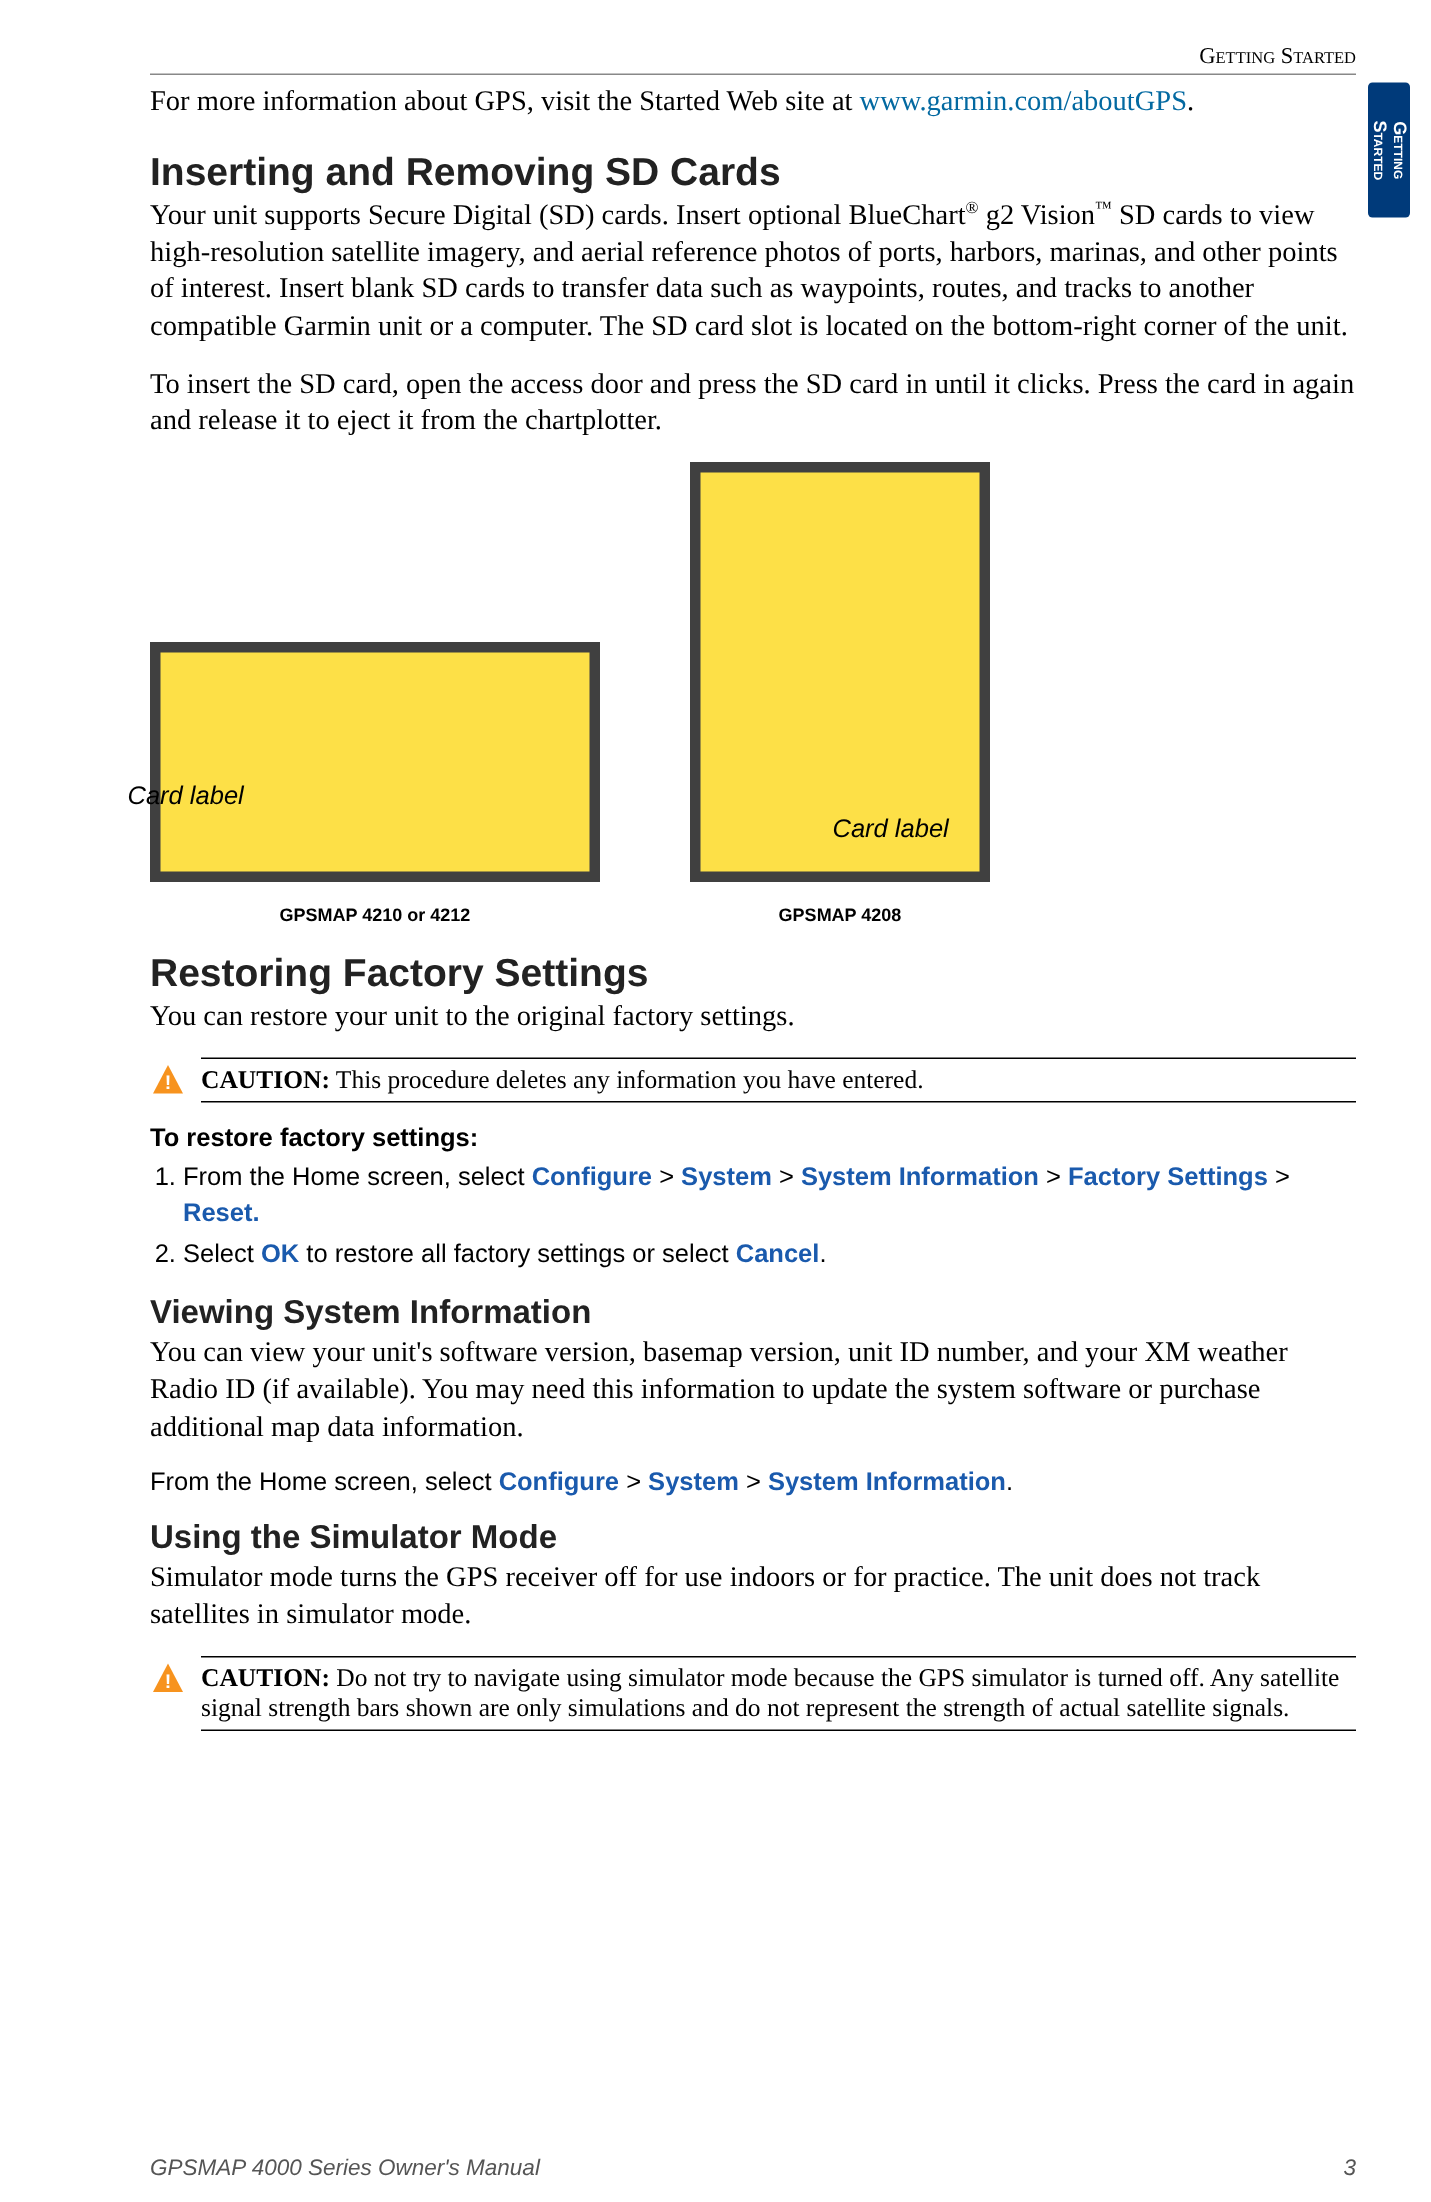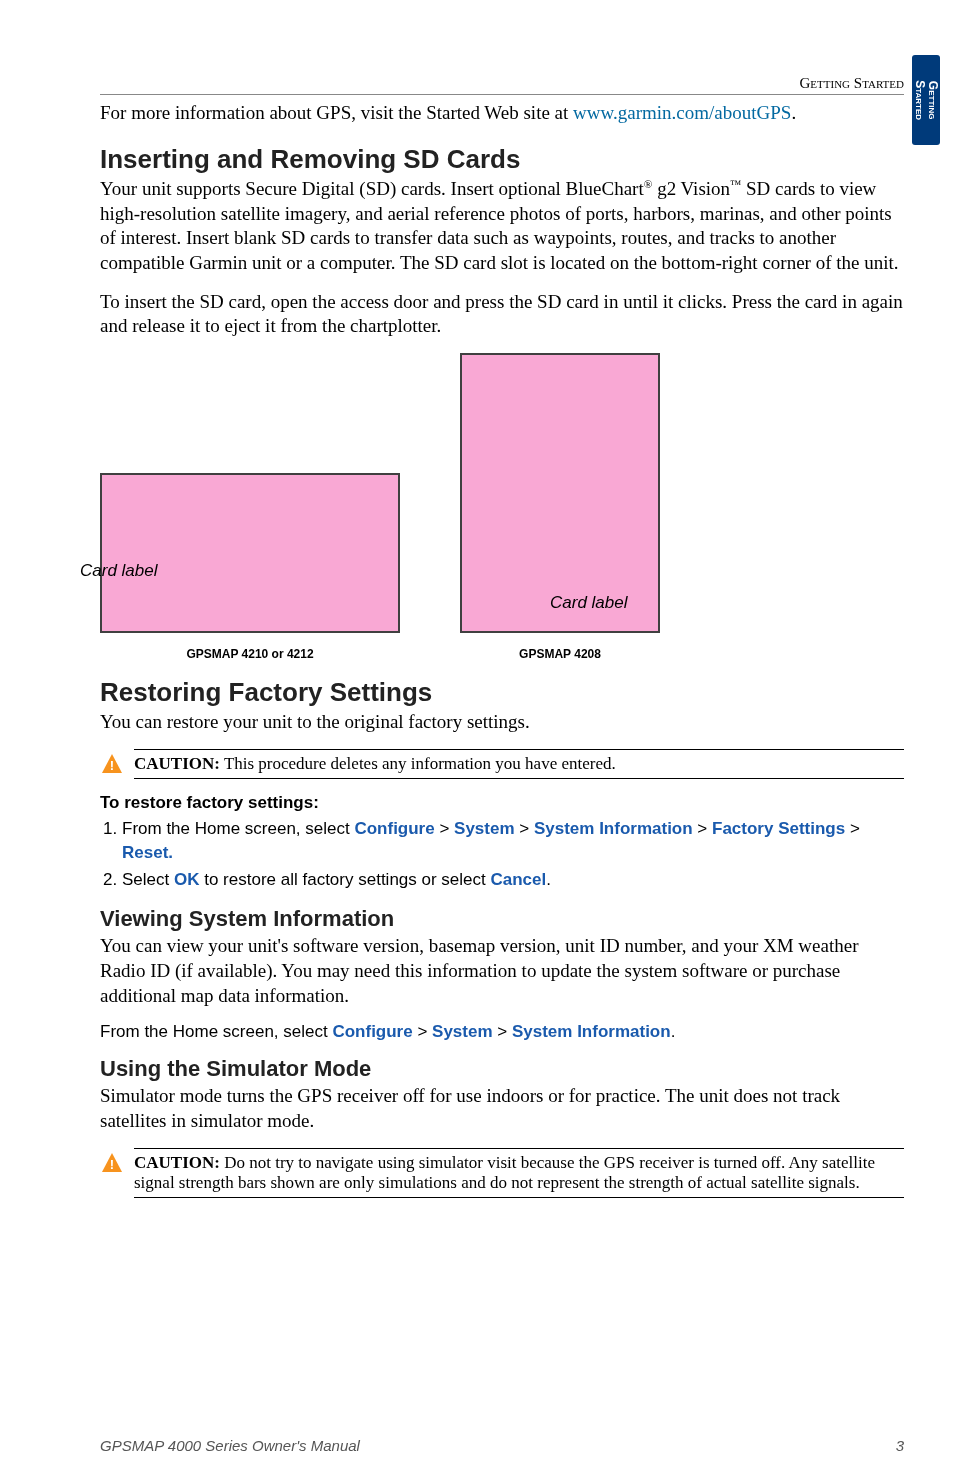--- a/index.html
+++ b/index.html
@@ -17,21 +17,20 @@
   }
   .header-line {
     border-bottom: 1px solid #888;
     padding-bottom: 2px;
     margin-bottom: 6px;
   }
   .header-text {
     text-align: right;
     font-size: 15px;
     font-variant: small-caps;
-    margin-top: 45px;
   }
   .side-tab {
     position: absolute;
     right: 14px;
     top: 55px;
     width: 28px;
     height: 90px;
     background: #003a7a;
     color: #fff;
     font-family: Arial, Helvetica, sans-serif;
@@ -80,22 +79,22 @@
     display: flex;
     gap: 60px;
     margin: 12px 0 16px 0;
     align-items: flex-end;
   }
   .figure {
     text-align: center;
   }
   .fig-placeholder {
     position: relative;
-    background: #f9a8d4;
-    border: 2px solid #404040;
+    background: #fde047;
+    border: 7px solid #404040;
     display: inline-block;
   }
   .fig1 { width: 300px; height: 160px; }
   .fig2 { width: 200px; height: 280px; }
   .card-label {
     position: absolute;
     font-style: italic;
     font-size: 17px;
     color: #000;
     font-family: Arial, Helvetica, sans-serif;
@@ -232,21 +231,21 @@
   <h3 class="subsection">Using the Simulator Mode</h3>
   <p class="body">Simulator mode turns the GPS receiver off for use indoors or for practice. The unit does not track satellites in simulator mode.</p>
 
   <div class="caution-box">
     <span class="caution-icon">
       <svg viewBox="0 0 24 24">
           <polygon points="12,2 22,21 2,21" fill="#f7931e"></polygon>
           <text x="12" y="18" text-anchor="middle" font-size="13" fill="#fff" font-family="Arial" font-weight="bold">!</text>
         </svg>
     </span>
-    <span class="caution-label">CAUTION:</span><span> Do not try to navigate using simulator visit because the GPS receiver is turned off. Any satellite signal strength bars shown are only simulations and do not represent the strength of actual satellite signals.</span>
+    <span class="caution-label">CAUTION:</span><span> Do not try to navigate using simulator mode because the GPS simulator is turned off. Any satellite signal strength bars shown are only simulations and do not represent the strength of actual satellite signals.</span>
   </div>
 
 </div>
 
 <div class="footer">
   <span>GPSMAP 4000 Series Owner's Manual</span>
   <span class="pgnum">3</span>
 </div>
 
 </body></html>

